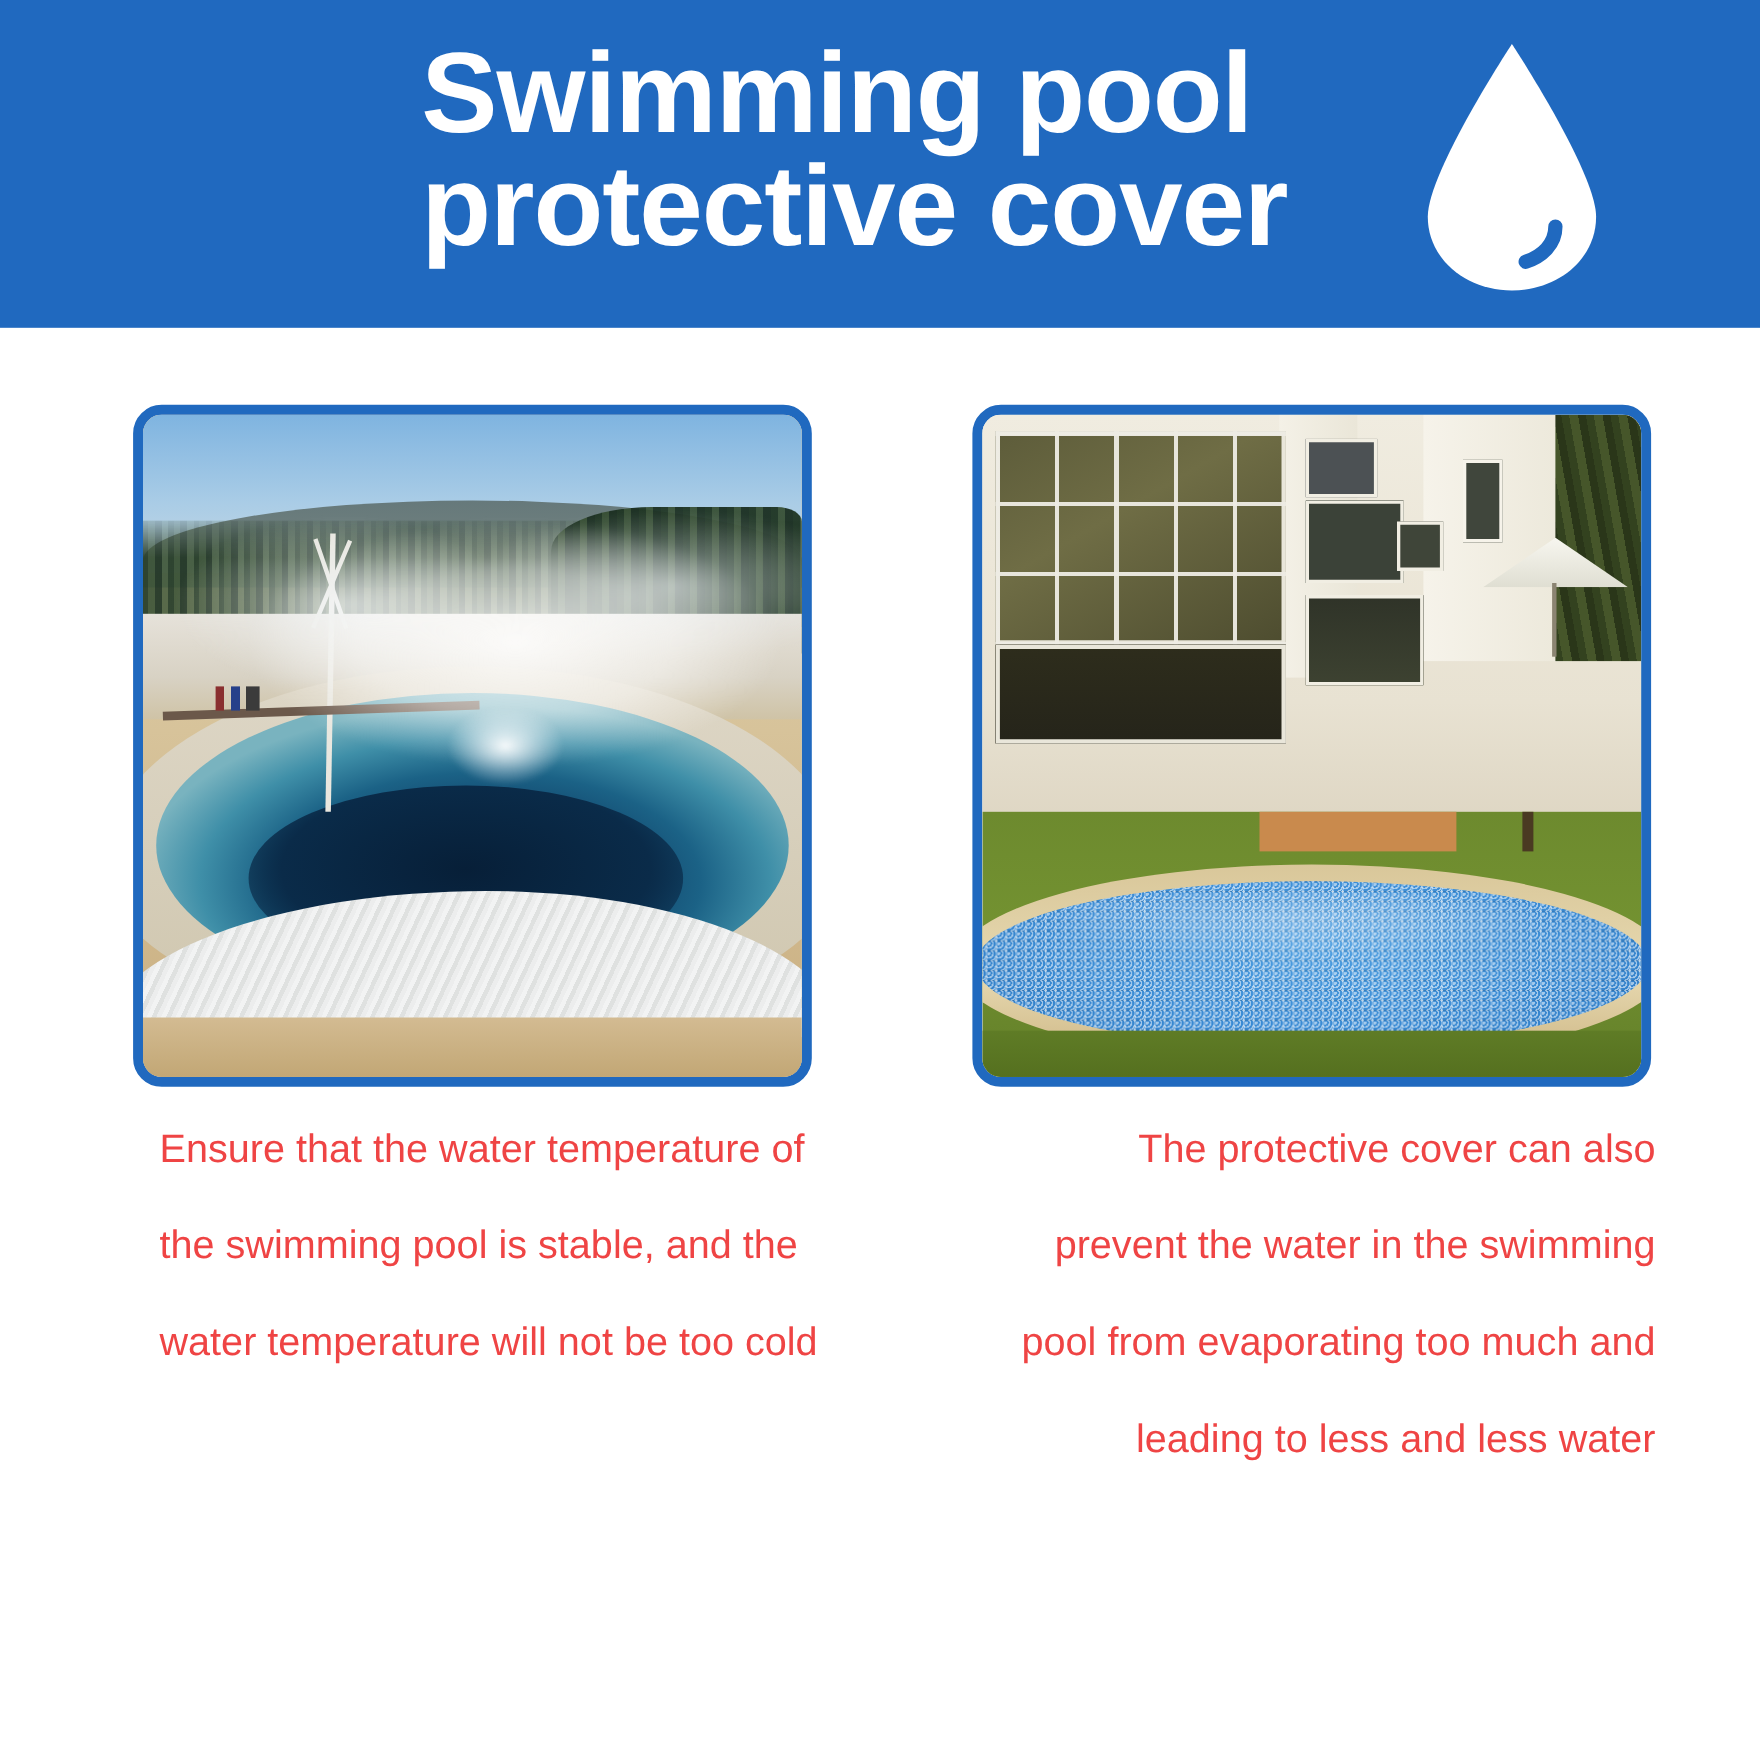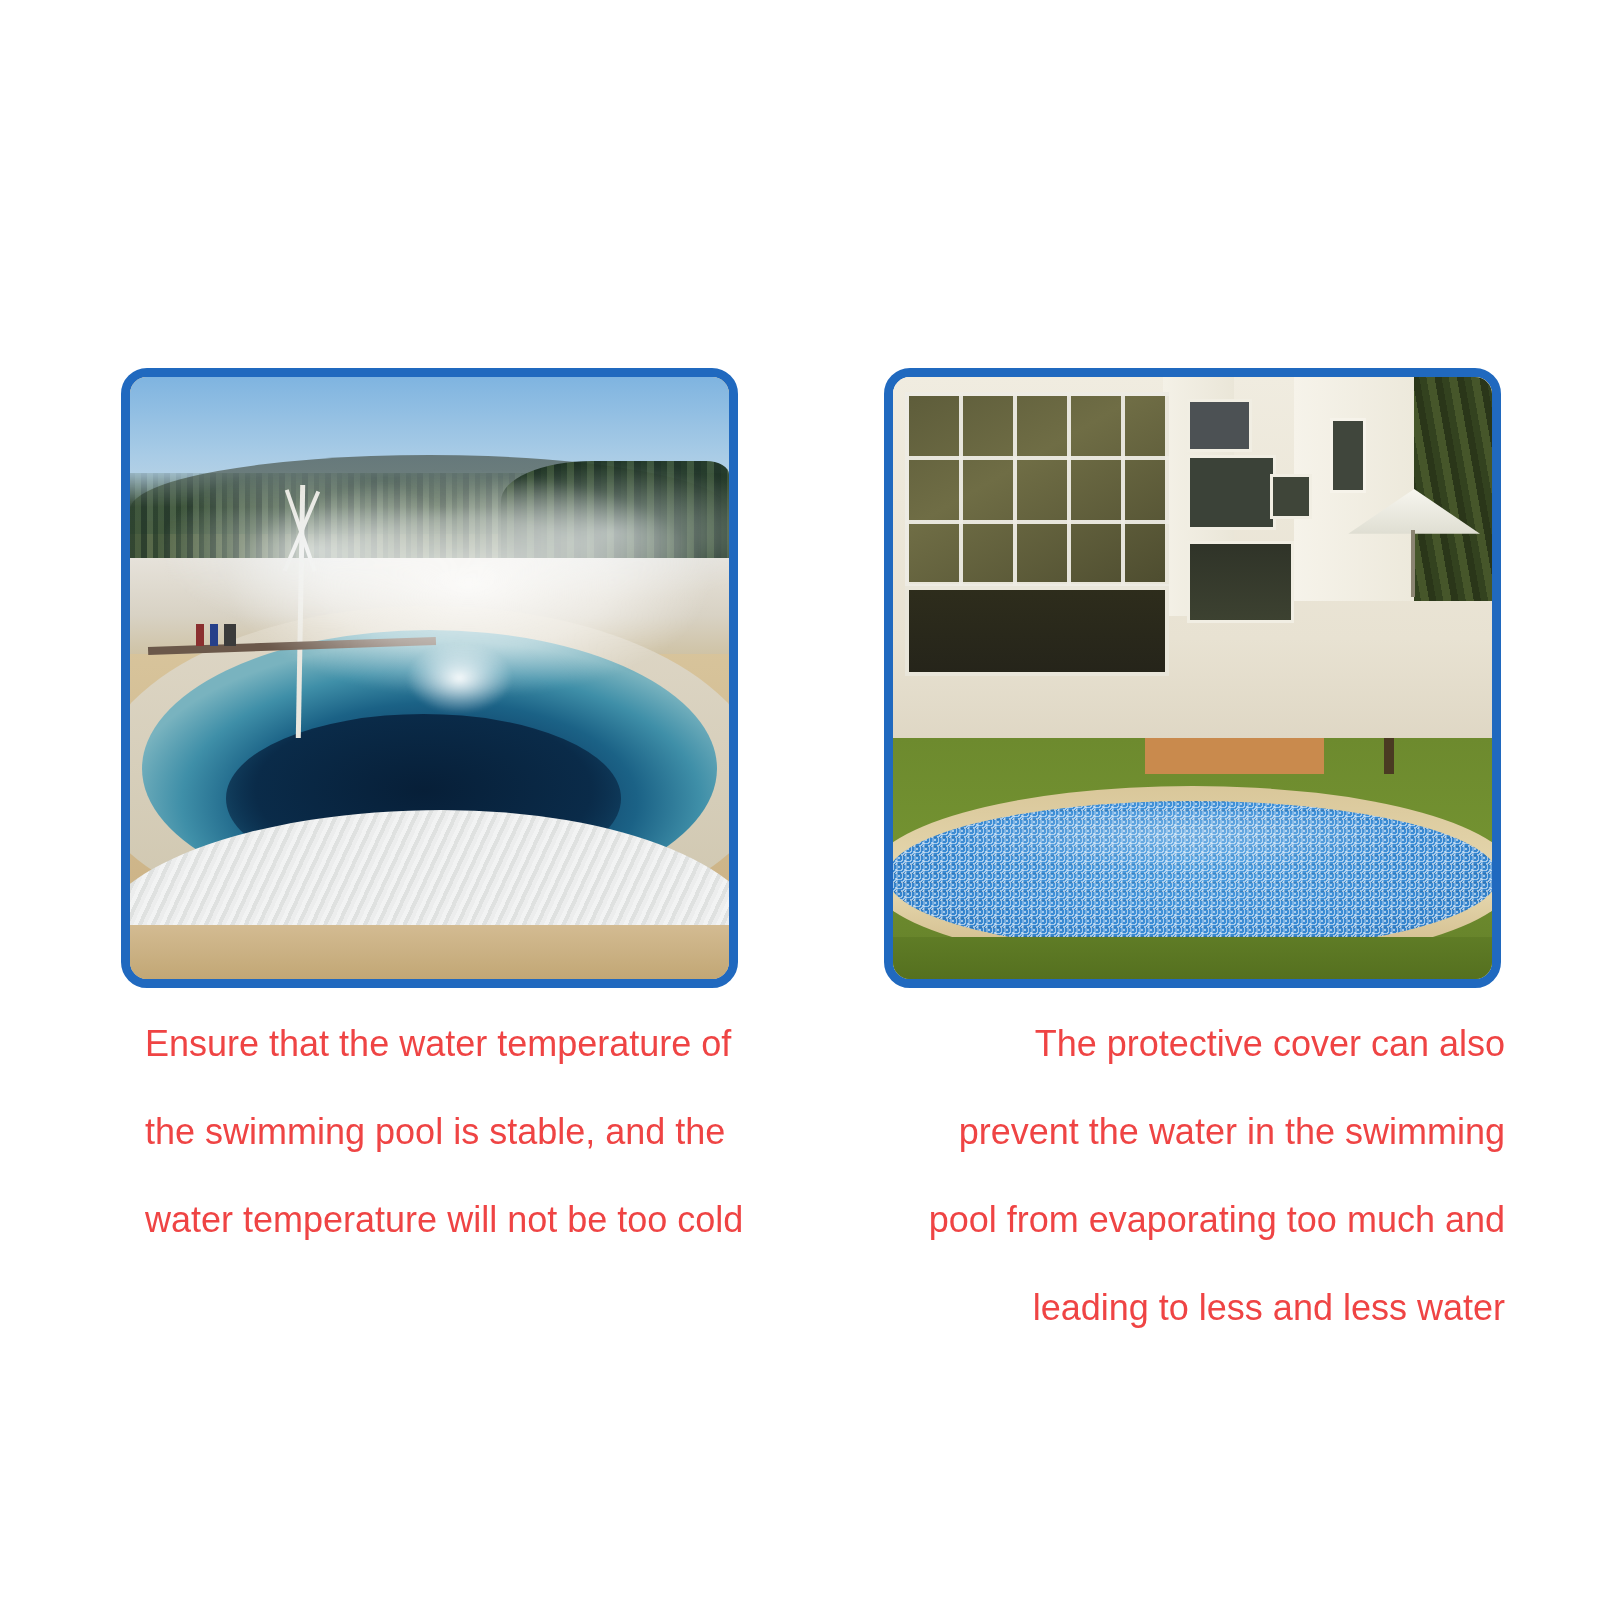--- a/index.html
+++ b/index.html
@@ -265,20 +265,29 @@
     white-space:pre-line;
   }
   #caption-left  { left:145px; width:600px; }
   #caption-right { left:905px; width:600px;text-align:right; }
 </style>
 </head>
 <body>
 
 <div id="page">
 
+  <div id="header">
+    <div id="header-title">Swimming pool
+protective cover</div>
+
+    <svg id="drop-icon" viewBox="0 0 165 228">
+      <path d="M82.5 2 C82.5 2 6 118 6 159 C6 197 40 226 82.5 226 C125 226 159 197 159 159 C159 118 82.5 2 82.5 2 Z" fill="#ffffff"></path>
+      <path d="M122 168 C122 184 110 195 95 200" fill="none" stroke="#2069bf" stroke-width="13" stroke-linecap="round"></path>
+    </svg>
+  </div>
 
   <div id="card-left" class="card">
     <div id="photo-hotspring" class="photo">
       <div class="hs-sky"></div>
       <div class="hs-hills"></div>
       <div class="hs-trees"></div>
       <div class="hs-treeline-r"></div>
       <div class="hs-terrace"></div>
       <div class="hs-basin-rim"></div>
       <div class="hs-water"></div>

